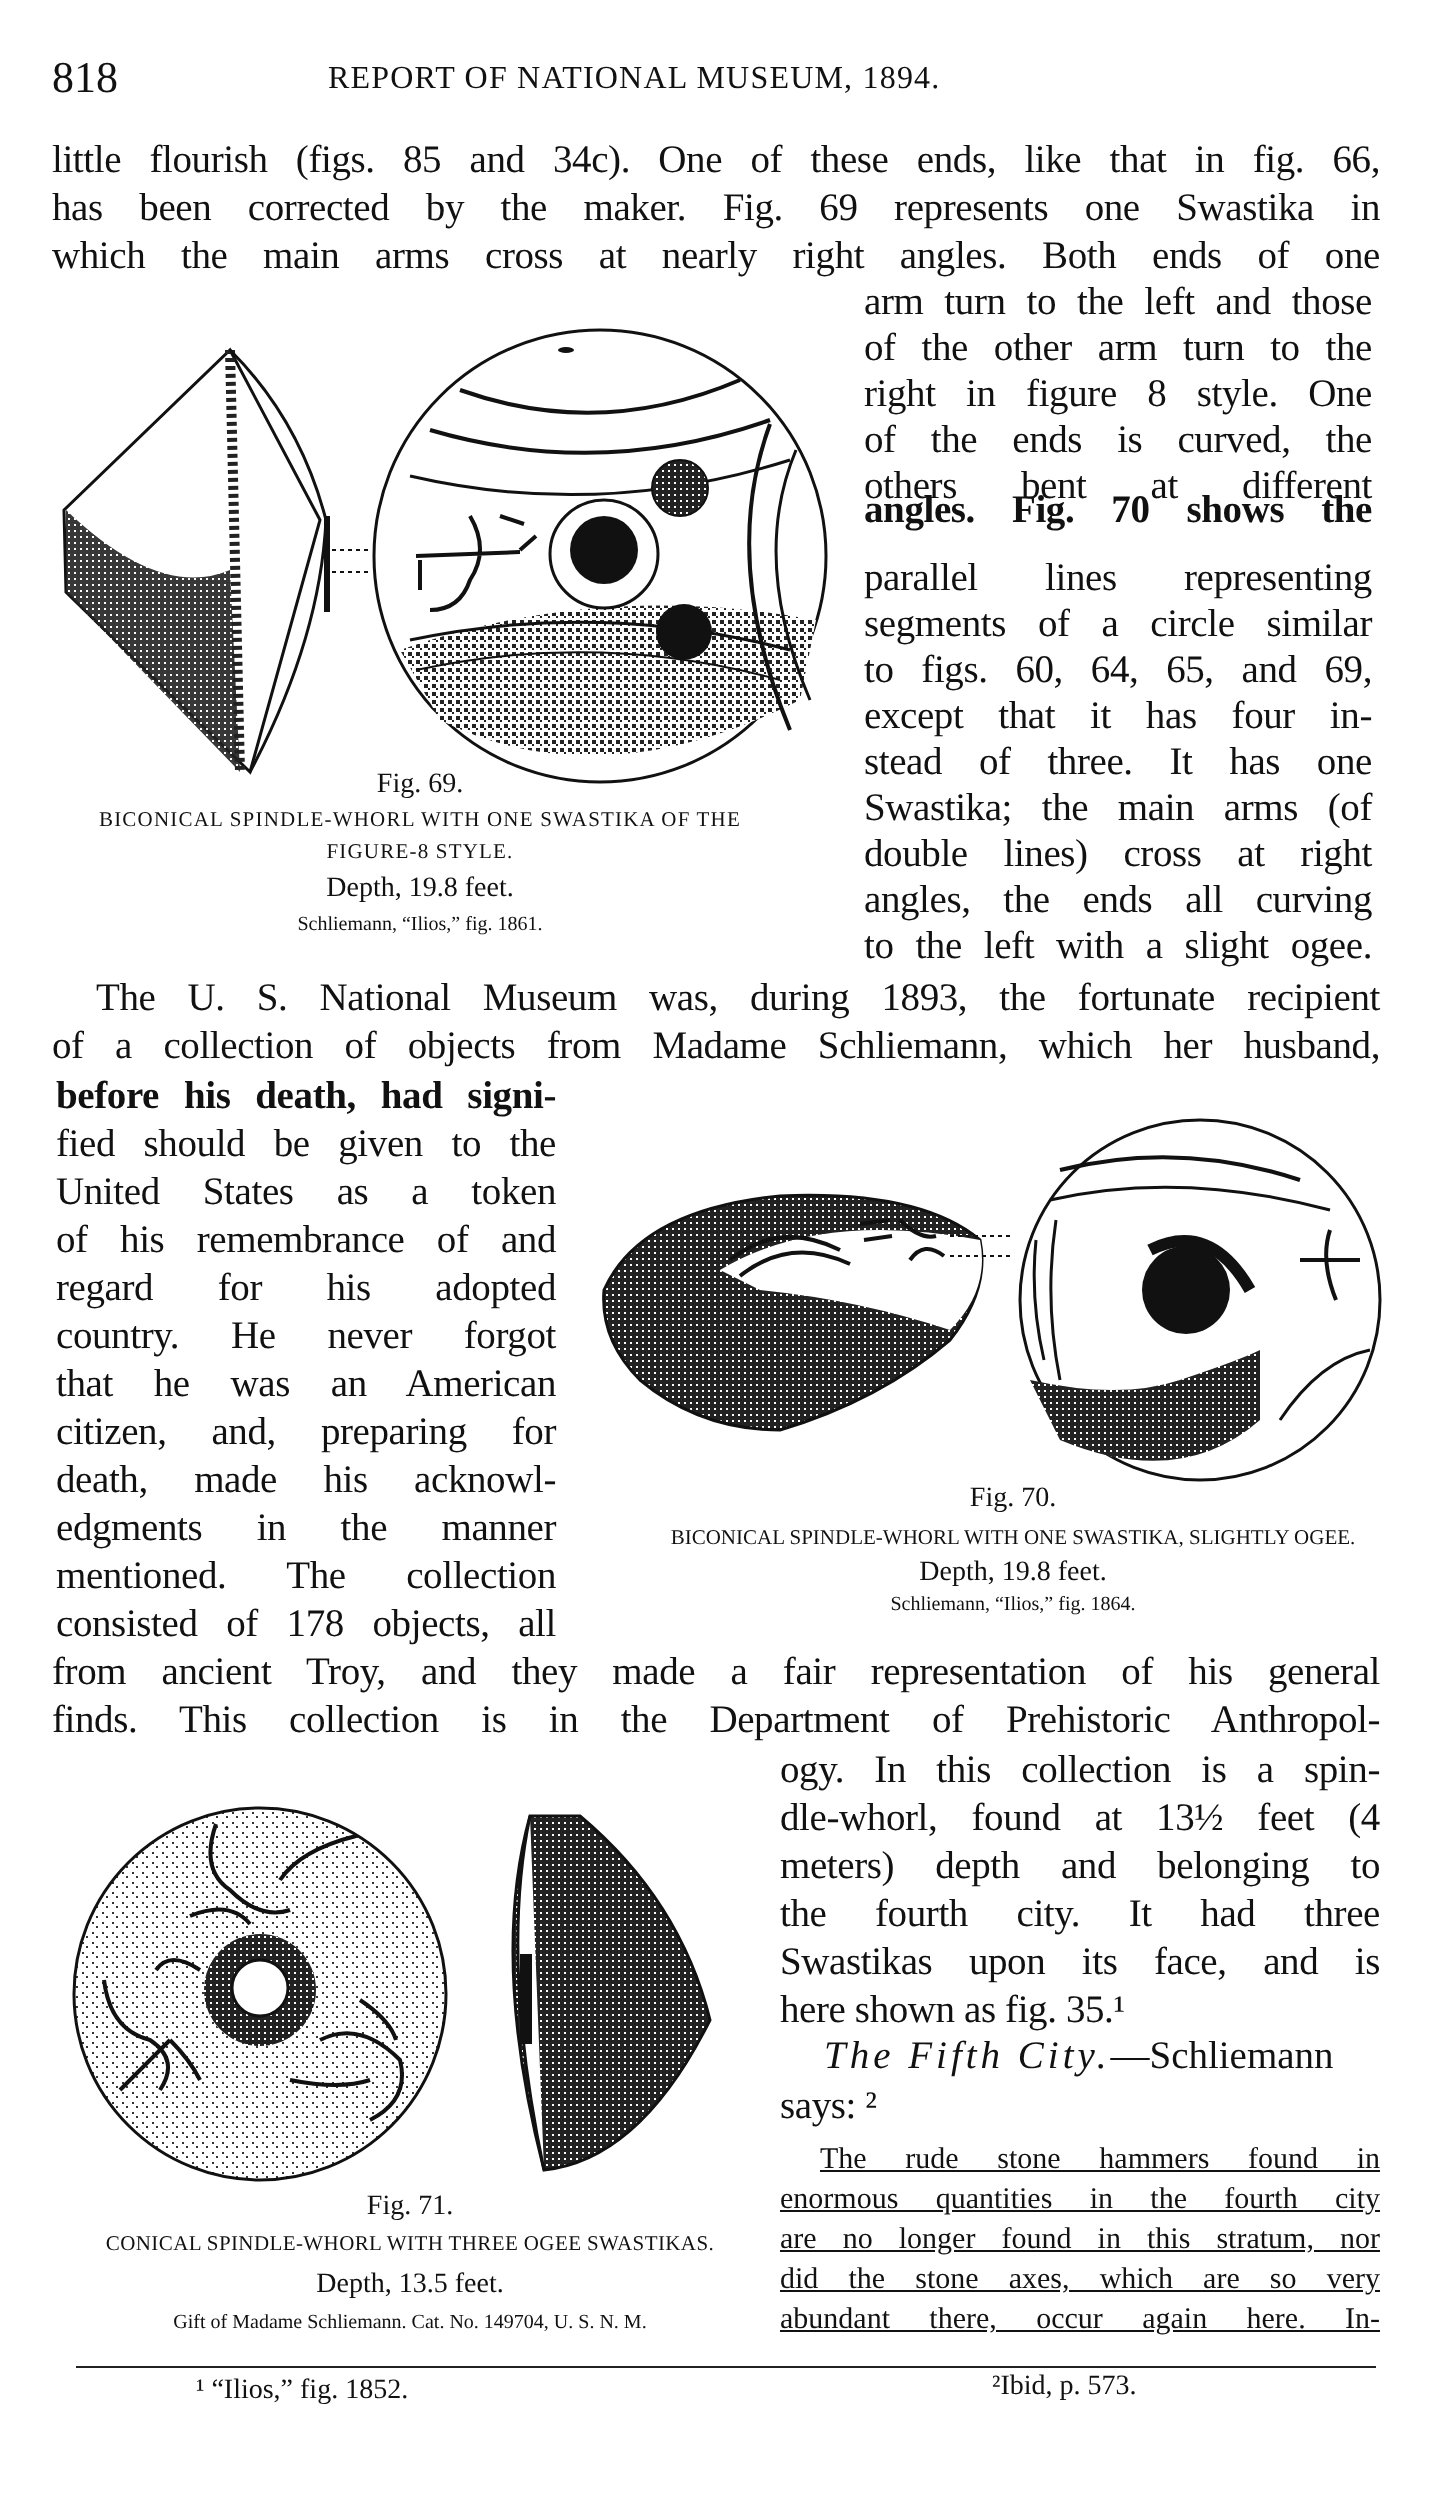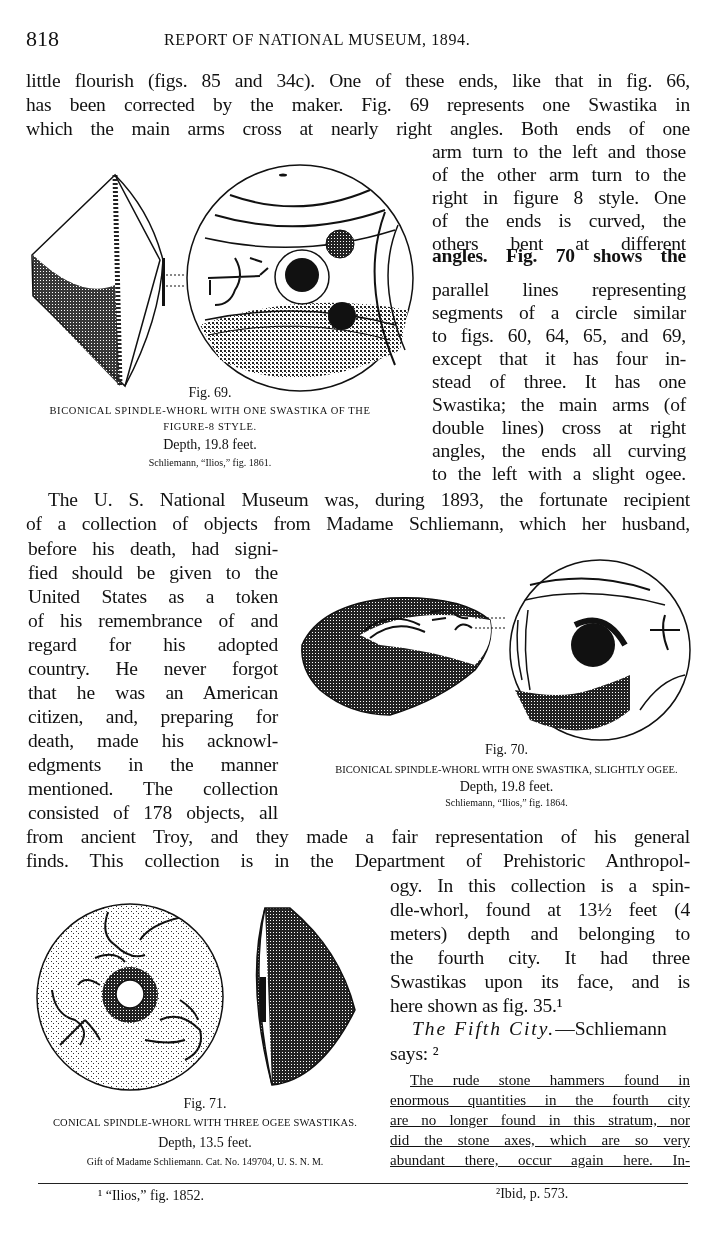--- a/index.html
+++ b/index.html
@@ -93,21 +93,21 @@
   <div class="abs cap-fig" style="left:0;top:385px;width:420px;">Fig. 69.</div>
   <div class="abs cap-title" style="left:0;top:405px;width:420px;">BICONICAL SPINDLE-WHORL WITH ONE SWASTIKA OF THE</div>
   <div class="abs cap-title" style="left:0;top:421px;width:420px;">FIGURE-8 STYLE.</div>
   <div class="abs cap-depth" style="left:0;top:437px;width:420px;">Depth, 19.8 feet.</div>
   <div class="abs cap-src" style="left:0;top:457px;width:420px;">Schliemann, “Ilios,” fig. 1861.</div>
 </div>
 
 <div>
   <div class="line just" style="left:48px;top:488px;width:642px;">The U. S. National Museum was, during 1893, the fortunate recipient</div>
   <div class="line just" style="left:26px;top:512px;width:664px;">of a collection of objects from Madame Schliemann, which her husband,</div>
-  <div class="line just" style="left:28px;top:537px;width:250px;">before his death, had signi-</div>
+  <div class="line just" style="left:28px;top:537px;width:250px;font-weight:bold;">before his death, had signi-</div>
   <div class="line just" style="left:28px;top:561px;width:250px;">fied should be given to the</div>
   <div class="line just" style="left:28px;top:585px;width:250px;">United States as a token</div>
   <div class="line just" style="left:28px;top:609px;width:250px;">of his remembrance of and</div>
   <div class="line just" style="left:28px;top:633px;width:250px;">regard for his adopted</div>
   <div class="line just" style="left:28px;top:657px;width:250px;">country.  He never forgot</div>
   <div class="line just" style="left:28px;top:681px;width:250px;">that he was an American</div>
   <div class="line just" style="left:28px;top:705px;width:250px;">citizen, and, preparing for</div>
   <div class="line just" style="left:28px;top:729px;width:250px;">death, made his acknowl-</div>
   <div class="line just" style="left:28px;top:753px;width:250px;">edgments in the manner</div>
   <div class="line just" style="left:28px;top:777px;width:250px;">mentioned.  The collection</div>

